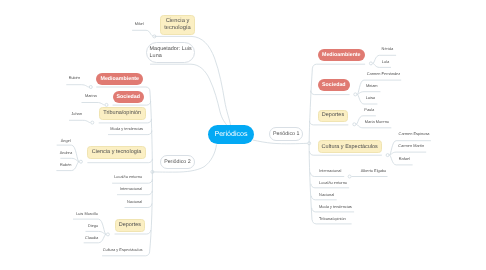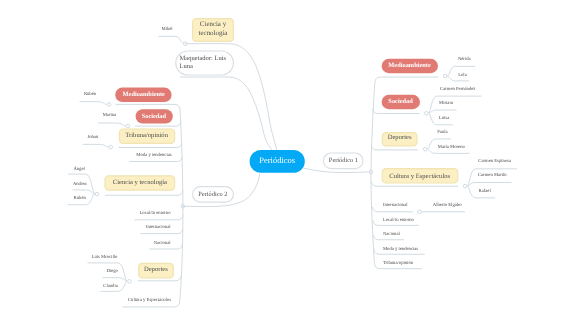--- a/index.html
+++ b/index.html
@@ -1,19 +1,19 @@
 <!DOCTYPE html>
 <html><head>
 <meta charset="utf-8">
 <title>Periódicos mind map</title>
 <style>
 html,body{margin:0;padding:0;background:#ffffff;}
 body{width:486px;height:270px;overflow:hidden;position:relative;
  font-family:"Liberation Sans",sans-serif;}
-#canvas{position:absolute;left:0;top:0;width:486px;height:270px;background:#ffffff;font-family:Liberation Serif, serif;}
+#canvas{position:absolute;left:0;top:0;width:486px;height:270px;background:#ffffff;}
 svg#links{position:absolute;left:0;top:0;width:486px;height:270px;}
 .nd{position:absolute;box-sizing:border-box;display:flex;align-items:center;
  justify-content:center;text-align:center;line-height:6.5px;}
 .red{background:#E07A72;color:#ffffff;font-weight:bold;border-radius:999px;}
 .yel{background:#FBEFC3;border:0.8px solid #F0E4B2;color:#4F4F4F;border-radius:3.5px;}
 .wht{background:#ffffff;border:0.8px solid #D9DFE5;color:#4F4F4F;border-radius:999px;}
 .ctr{background:#03A9F4;color:#ffffff;border-radius:999px;}
 .leaf{position:absolute;color:#4F4F4F;white-space:nowrap;line-height:1.2;}
 *{-webkit-font-smoothing:antialiased;text-rendering:geometricPrecision;}
 </style>

